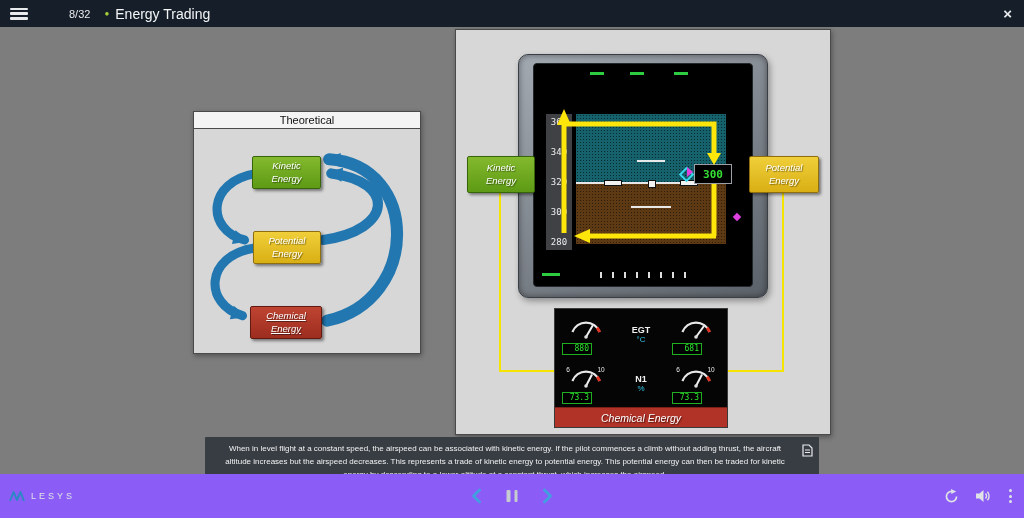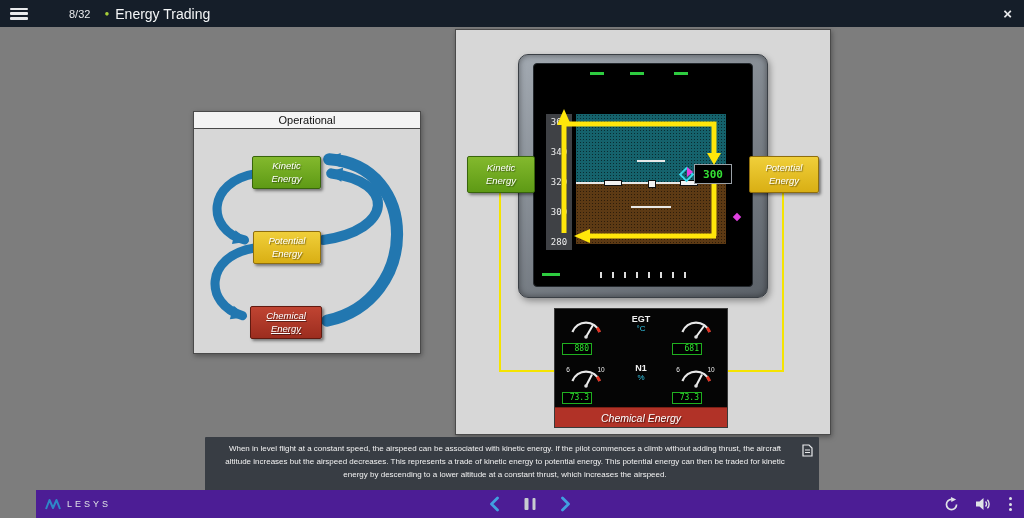--- a/index.html
+++ b/index.html
@@ -84,36 +84,36 @@
 
   
   .engine{position:absolute;left:98px;top:261px;width:172px;height:118px;background:#050505;
           border:1px solid #3a3a3a;z-index:5;}
   .erow{height:49px;display:flex;align-items:flex-start;justify-content:space-between;
         padding:1px 4px 0;box-sizing:border-box;}
   .gcell{position:relative;width:54px;height:47px;}
   .readout{position:absolute;left:3px;bottom:2px;border:1px solid #1fae1f;color:#2fe62f;background:#000;
            font-family:"DejaVu Sans Mono",monospace;font-size:8px;padding:0 2px;min-width:24px;
            text-align:right;line-height:10px;}
-  .clabel{width:40px;text-align:center;padding-top:4px;}
+  .clabel{width:40px;text-align:center;padding-top:15px;}
   .clabel .mainl{color:#f0f0f0;font-size:9px;font-weight:bold;}
   .clabel .unit{color:#35c8e8;font-size:8px;}
   .banner{position:absolute;left:0;right:0;bottom:0;height:19px;background:#b13227;border-top:1px solid #7c1f16;
           color:#fff;font-style:italic;font-size:10.5px;display:flex;align-items:center;justify-content:center;
           text-shadow:1px 1px 1px rgba(0,0,0,.5);}
 
   
   .caption{position:absolute;left:205px;top:410px;width:614px;height:56px;background:rgba(54,59,66,.97);
            border-radius:1px;color:#f2f2f2;font-size:8px;line-height:1.6;text-align:center;
            padding:6px 26px 0 12px;box-sizing:border-box;z-index:8;}
   .doc-icon{position:absolute;right:6px;top:7px;cursor:pointer;}
 
   
-  .bar-bottom{position:absolute;bottom:0;left:0;right:0;height:28px;background:#4c1d95;
-              display:flex;align-items:center;z-index:20;margin-left:36px;}
+  .bar-bottom{position:absolute;bottom:0;left:0;right:0;height:44px;background:#8b5cf6;
+              display:flex;align-items:center;z-index:20;}
   .brand{display:flex;align-items:center;margin-left:8px;gap:5px;cursor:pointer;}
   .brand-text{color:#dfe3e6;font-size:9px;letter-spacing:3px;}
   .controls{position:absolute;left:50%;transform:translateX(-50%);display:flex;align-items:center;gap:24px;}
   .ctl{cursor:pointer;display:flex;align-items:center;}
   .pause{display:flex;gap:4px;}
   .pause span{width:3.5px;height:12px;background:#c7ccd1;border-radius:1px;}
   .right-icons{margin-left:auto;margin-right:10px;display:flex;align-items:center;gap:16px;}
   .kebab{display:flex;flex-direction:column;gap:2.5px;cursor:pointer;padding:2px;}
   .kebab i{width:3px;height:3px;background:#dfe3e6;border-radius:50%;}
 </style>
@@ -130,21 +130,21 @@
       </div>
     <span class="page-ind">8/32</span>
     <span class="bullet">●</span>
     <span class="lesson">Energy Trading</span>
     <span class="close-x">×</span>
   </div>
 
   <div class="main">
 
     <div class="panel theoretical">
-      <div class="panel-title">Operational</div>
+      <div class="panel-title">Theoretical</div>
       <div class="panel-body">
         <svg class="theo-arrows" viewBox="0 0 224 224">
           <defs>
             <marker id="ah" markerUnits="userSpaceOnUse" markerWidth="20" markerHeight="20" refX="13" refY="10" orient="auto">
               <path d="M2,3 L18,10 L2,17 Z" fill="#2277b0"></path>
             </marker>
           </defs>
           <path d="M 62 44 C 12 52, 12 100, 50 110" stroke="#2277b0" stroke-width="9" fill="none" stroke-linecap="round" marker-end="url(#ah)"></path>
           <path d="M 60 118 C 10 126, 10 174, 48 185" stroke="#2277b0" stroke-width="9" fill="none" stroke-linecap="round" marker-end="url(#ah)"></path>
           <path d="M 128 110 C 198 100, 200 52, 136 44" stroke="#2277b0" stroke-width="10" fill="none" stroke-linecap="round" marker-end="url(#ah)"></path>

